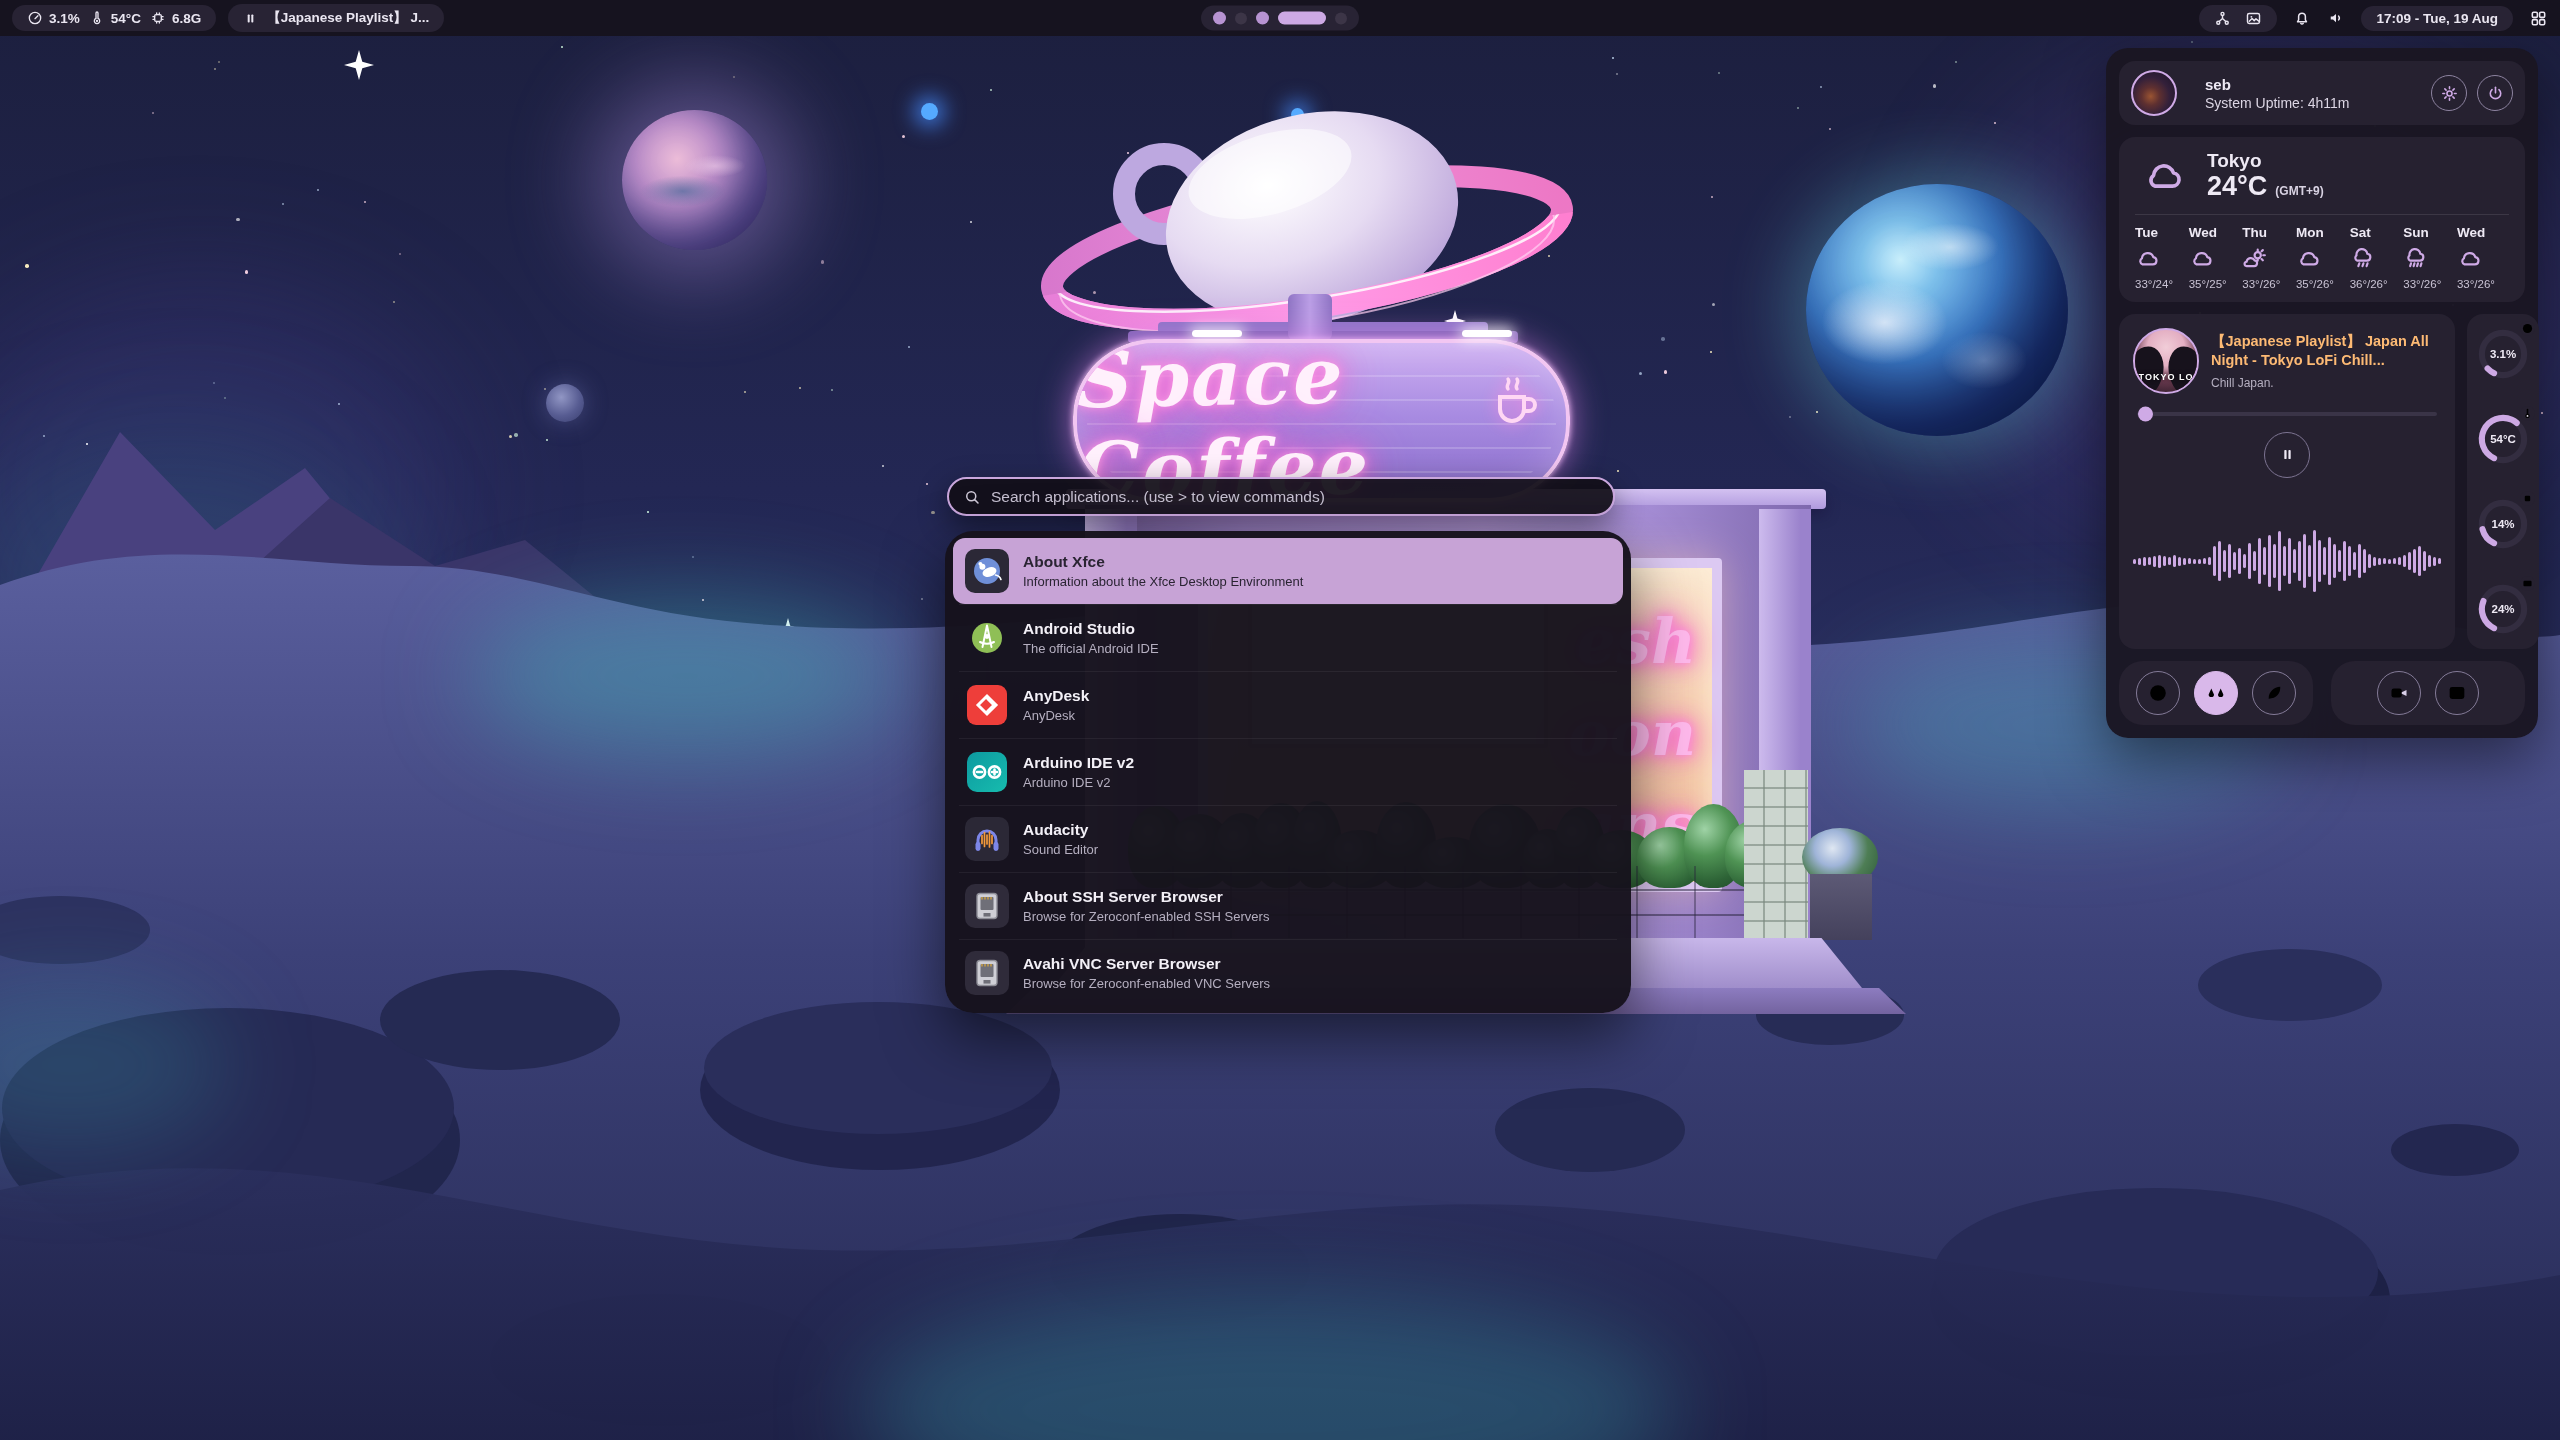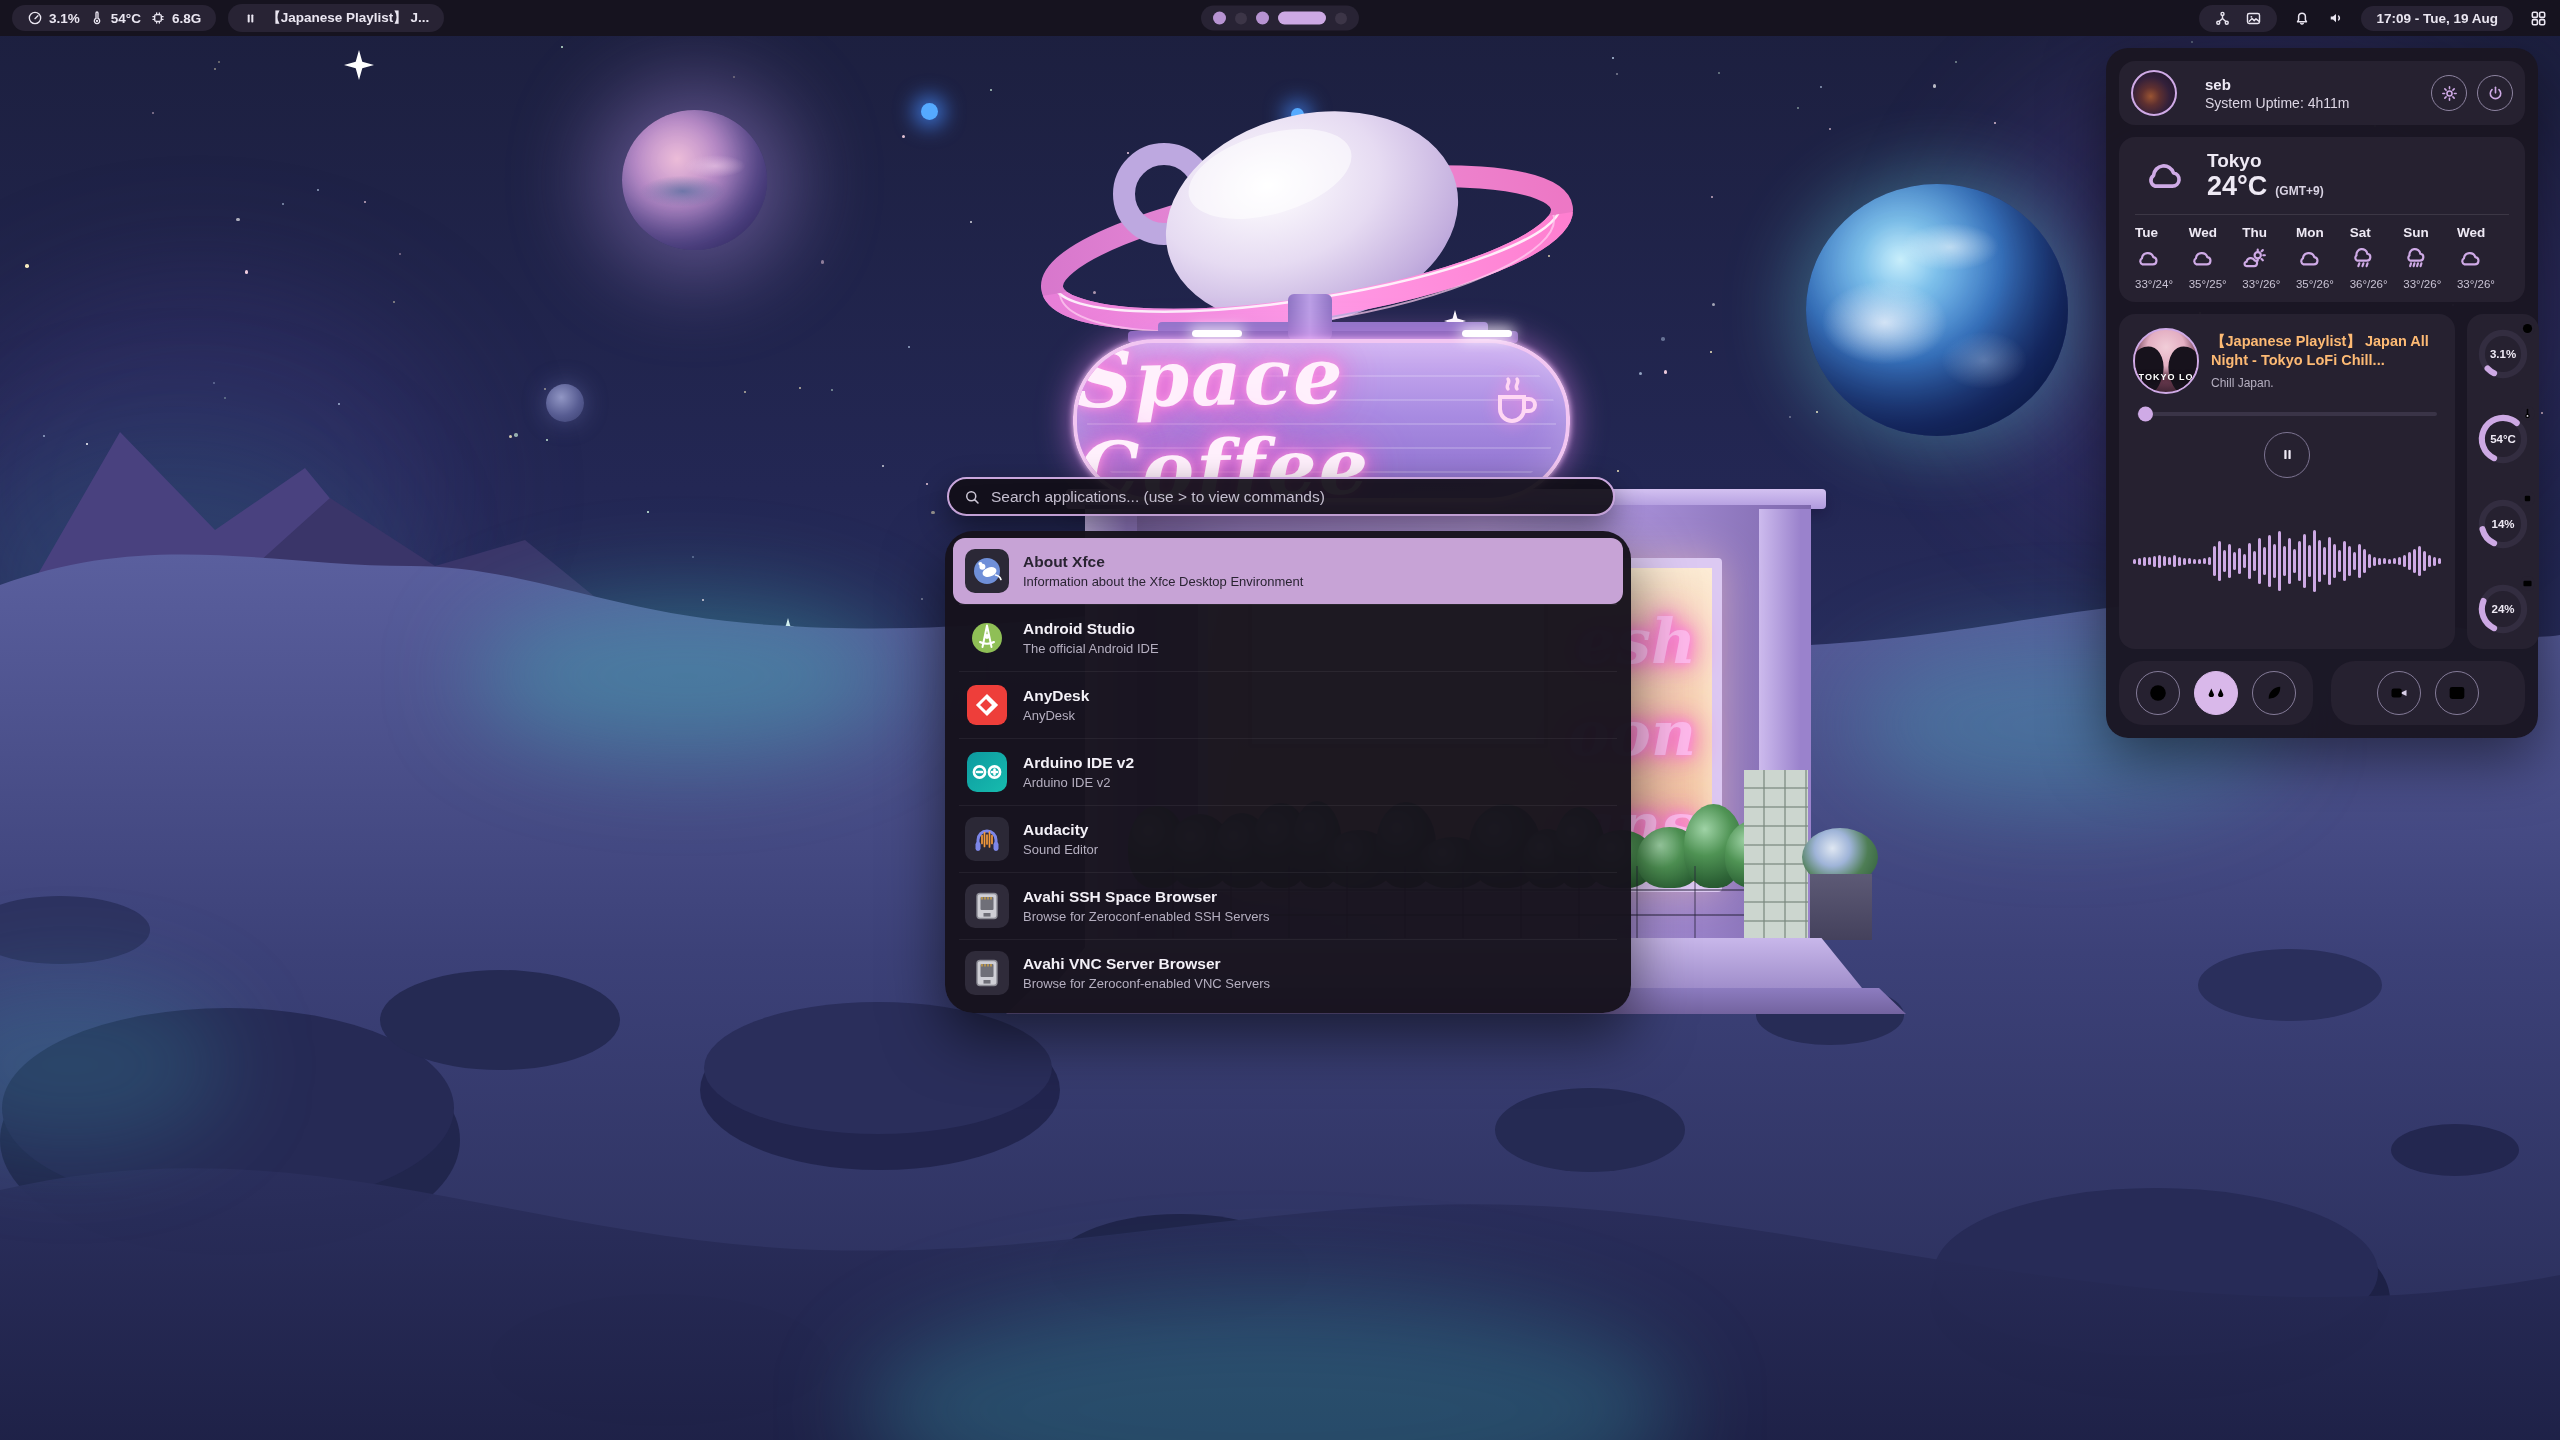--- a/index.html
+++ b/index.html
@@ -629,21 +629,21 @@
       <div class="sep"></div>
       <div class="app">
         <div class="aicon"><svg viewBox="0 0 44 44">
             <rect width="44" height="44" rx="10" fill="#2f2b3a"></rect>
             <rect x="12" y="9.5" width="20" height="25" rx="3" fill="#cfcfd6" stroke="#8d8d96" stroke-width="1.4"></rect>
             <rect x="15.5" y="13" width="13" height="13" rx="1" fill="#6f6f78"></rect>
             <path d="M17 13v2.4M20 13v2.4M23 13v2.4M26 13v2.4" stroke="#d8a73c" stroke-width="1.3"></path>
             <rect x="18.5" y="29" width="7" height="3.6" fill="#6f6f78"></rect>
           </svg></div>
         <div class="atxt">
-          <div class="atitle">Avahi SSH Space Browser</div>
+          <div class="atitle">About SSH Server Browser</div>
           <div class="adesc">Browse for Zeroconf-enabled SSH Servers</div>
         </div>
       </div>
       <div class="sep"></div>
       <div class="app">
         <div class="aicon"><svg viewBox="0 0 44 44">
             <rect width="44" height="44" rx="10" fill="#2f2b3a"></rect>
             <rect x="12" y="9.5" width="20" height="25" rx="3" fill="#cfcfd6" stroke="#8d8d96" stroke-width="1.4"></rect>
             <rect x="15.5" y="13" width="13" height="13" rx="1" fill="#6f6f78"></rect>
             <path d="M17 13v2.4M20 13v2.4M23 13v2.4M26 13v2.4" stroke="#d8a73c" stroke-width="1.3"></path>

